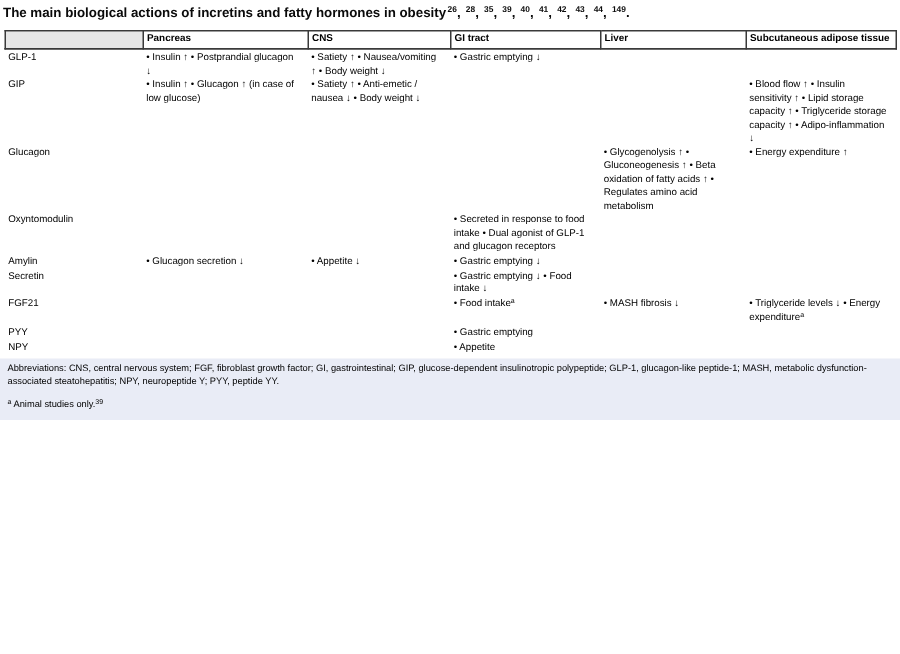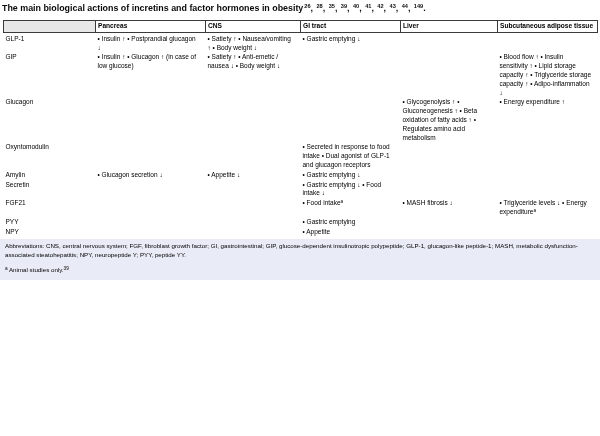--- a/index.html
+++ b/index.html
@@ -73,21 +73,21 @@
     padding: 3px 5px 6px 5px;
     font-size: 6.2px;
     line-height: 8.2px;
   }
   .abbrev { margin: 0; }
   .footnote { margin: 7px 0 0 0; }
 </style>
 </head>
 <body>
 
-<div class="title"><span>The main biological actions of incretins and factor hormones in obesity</span><span class="refs"><sup>26</sup>, <sup>28</sup>, <sup>35</sup>, <sup>39</sup>, <sup>40</sup>, <sup>41</sup>, <sup>42</sup>, <sup>43</sup>, <sup>44</sup>, <sup>149</sup>.</span>
+<div class="title"><span>The main biological actions of incretins and fatty hormones in obesity</span><span class="refs"><sup>26</sup>, <sup>28</sup>, <sup>35</sup>, <sup>39</sup>, <sup>40</sup>, <sup>41</sup>, <sup>42</sup>, <sup>43</sup>, <sup>44</sup>, <sup>149</sup>.</span>
 </div>
 
 <table class="hormones">
   <colgroup>
     <col class="c-hormone">
       <col class="c-pancreas">
       <col class="c-cns">
     <col class="c-gi">
       <col class="c-liver">
       <col class="c-subcut">

